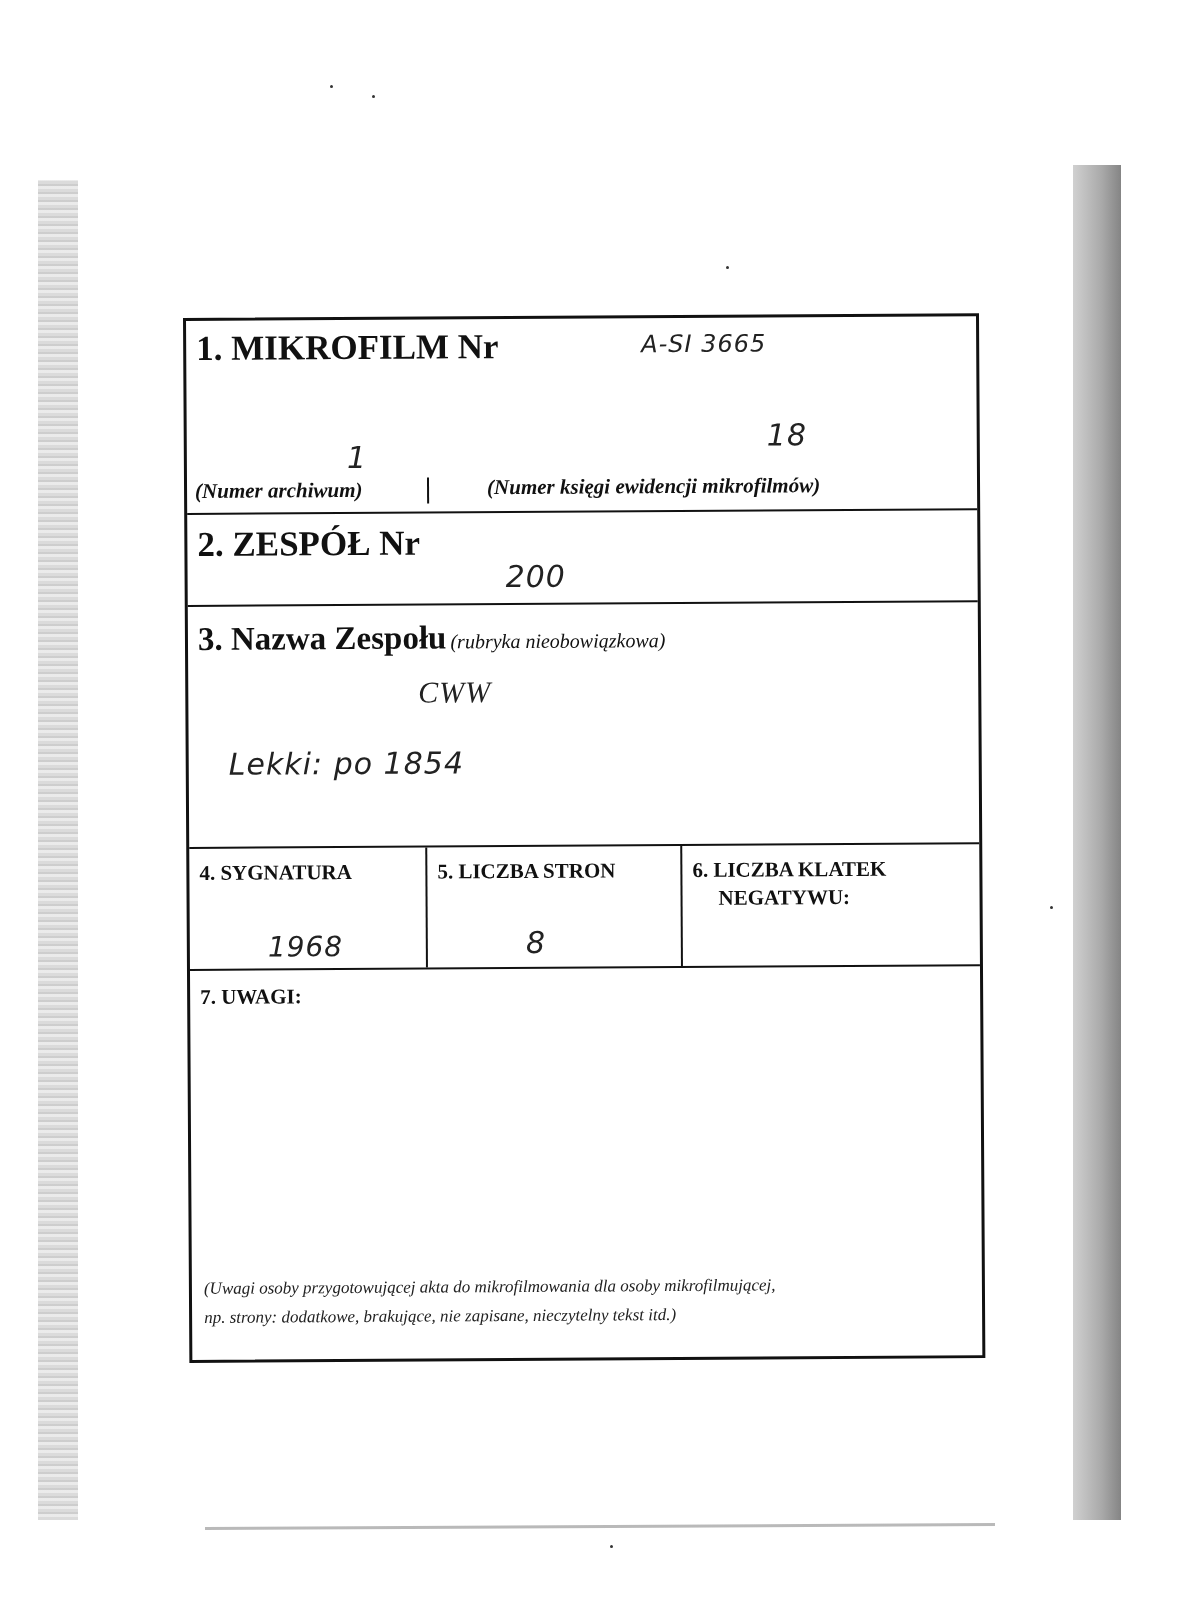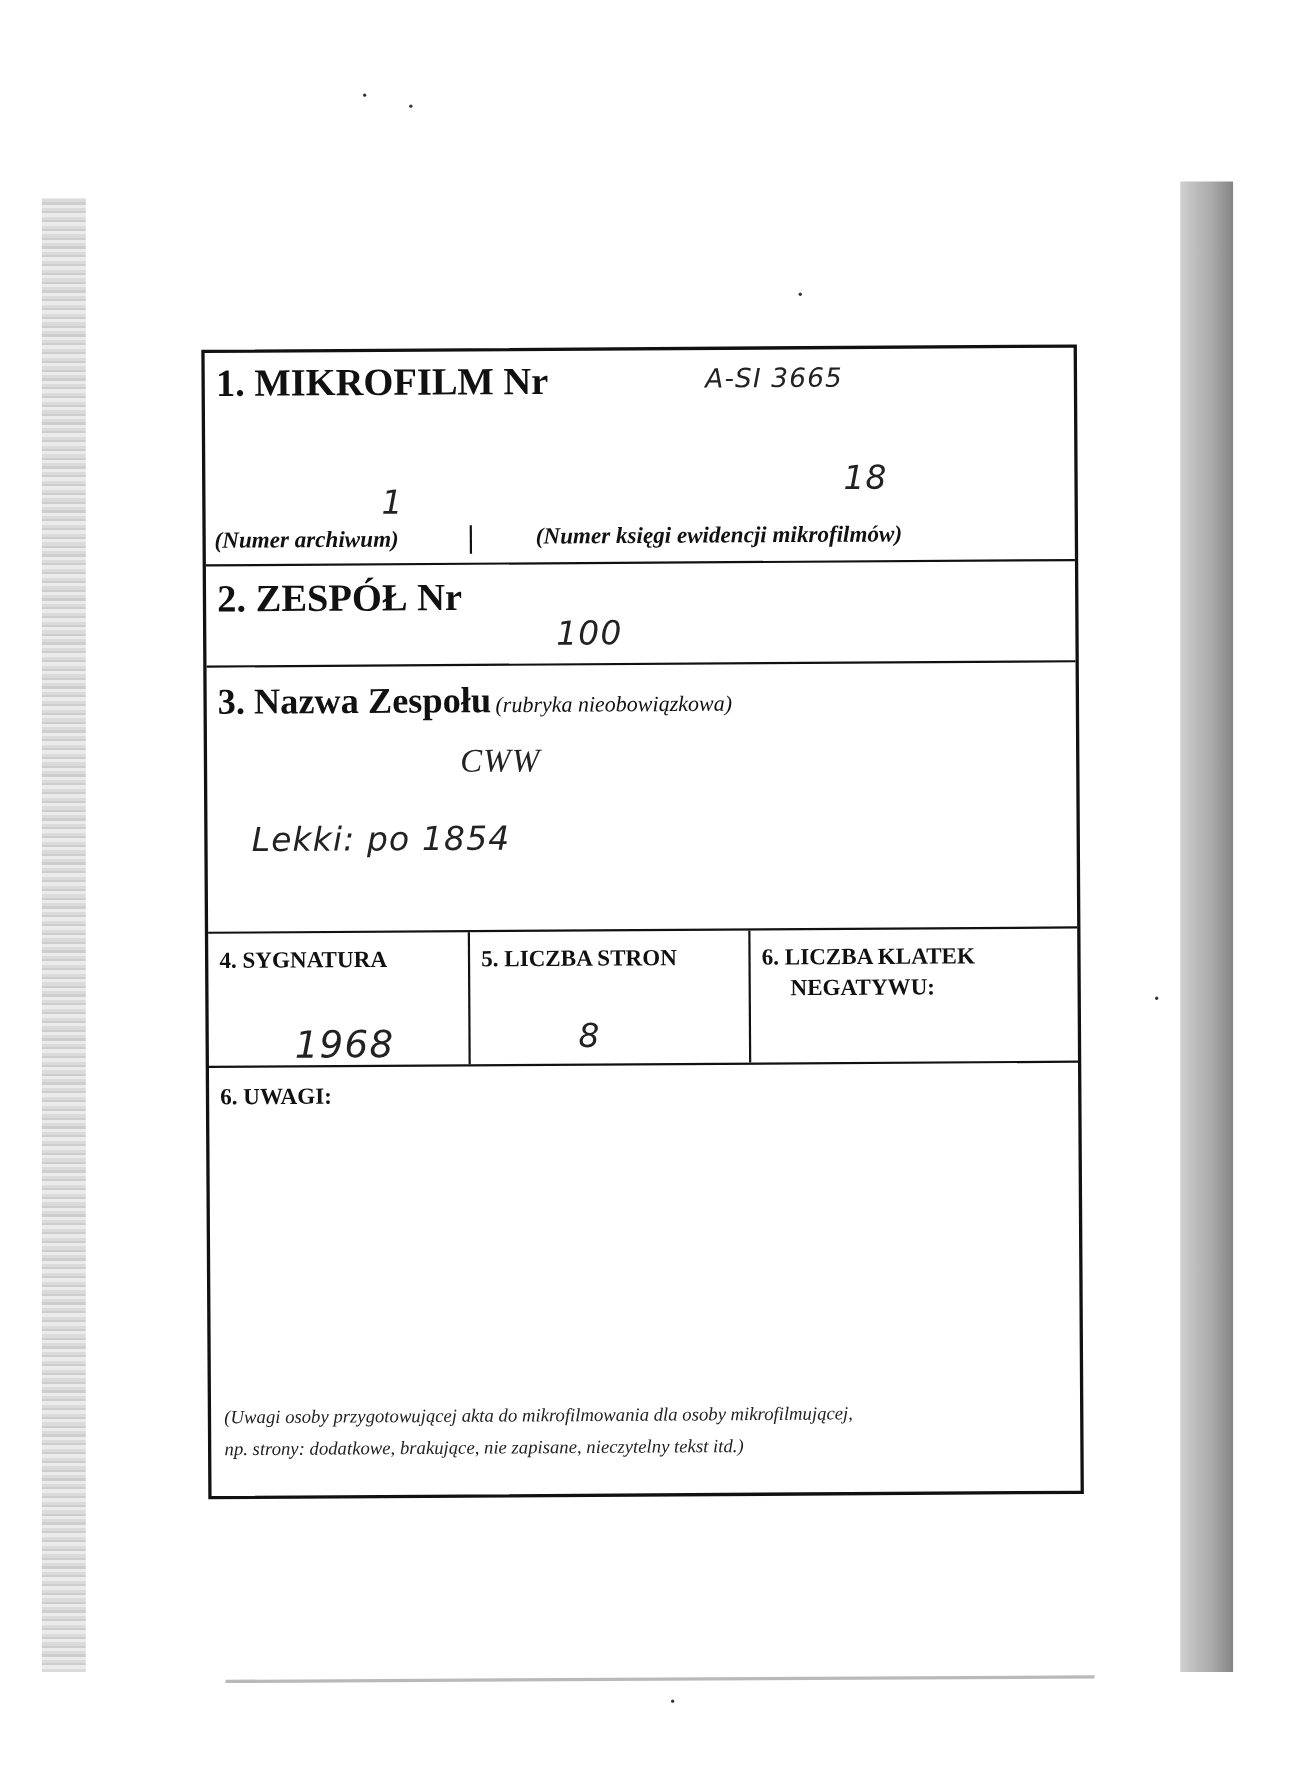--- a/index.html
+++ b/index.html
@@ -83,50 +83,50 @@
     <div class="hw" style="left:455px;top:12px;font-size:24px;">A-SI 3665</div>
     <div class="hw" style="left:160px;top:120px;font-size:30px;">1</div>
     <div class="hw" style="left:580px;top:100px;font-size:30px;">18</div>
     <div class="italic-note" style="left:8px;top:158px;">(Numer archiwum)</div>
     <div class="divider-v" style="left:240px;top:158px;height:26px;"></div>
     <div class="italic-note" style="left:300px;top:156px;">(Numer księgi ewidencji mikrofilmów)</div>
   </div>
 
   <div class="row r2">
     <div class="label-big" style="top:10px;">2. ZESPÓŁ  Nr</div>
-    <div class="hw" style="left:318px;top:46px;font-size:30px;">100</div>
+    <div class="hw" style="left:318px;top:46px;font-size:30px;">200</div>
   </div>
 
   <div class="row r3">
     <div style="position:absolute;left:10px;top:14px;">
       <span style="font-weight:bold;font-size:33px;">3. Nazwa Zespołu</span>
       <span class="italic-small">(rubryka nieobowiązkowa)</span>
     </div>
     <div class="hw" style="left:230px;top:70px;font-size:30px;font-family:Liberation Serif, serif;">CWW</div>
     <div class="hw" style="left:40px;top:140px;font-size:30px;">Lekki: po 1854</div>
   </div>
 
   <div class="row r4">
     <div class="cell" style="width:238px;">
       <div class="label-mid">4. SYGNATURA</div>
-      <div class="hw" style="left:78px;top:82px;font-size:34px;">1968</div>
+      <div class="hw" style="left:78px;top:82px;font-size:28px;">1968</div>
     </div>
     <div class="cell" style="width:255px;">
       <div class="label-mid">5. LICZBA  STRON</div>
       <div class="hw" style="left:98px;top:78px;font-size:30px;">8</div>
     </div>
     <div class="cell" style="flex:1;">
       <div class="label-mid">
         <div>6. LICZBA  KLATEK</div>
         <div style="padding-left:26px;">NEGATYWU:</div>
       </div>
     </div>
   </div>
 
   <div class="row r5">
-    <div class="label-mid" style="position:absolute;left:10px;top:14px;">6. UWAGI:</div>
+    <div class="label-mid" style="position:absolute;left:10px;top:14px;">7. UWAGI:</div>
     <div class="footnote">
       <div>(Uwagi osoby przygotowującej akta do mikrofilmowania dla osoby mikrofilmującej,</div>
       <div>np. strony: dodatkowe, brakujące, nie zapisane, nieczytelny tekst itd.)</div>
     </div>
   </div>
 
 </div>
 
 </body></html>

